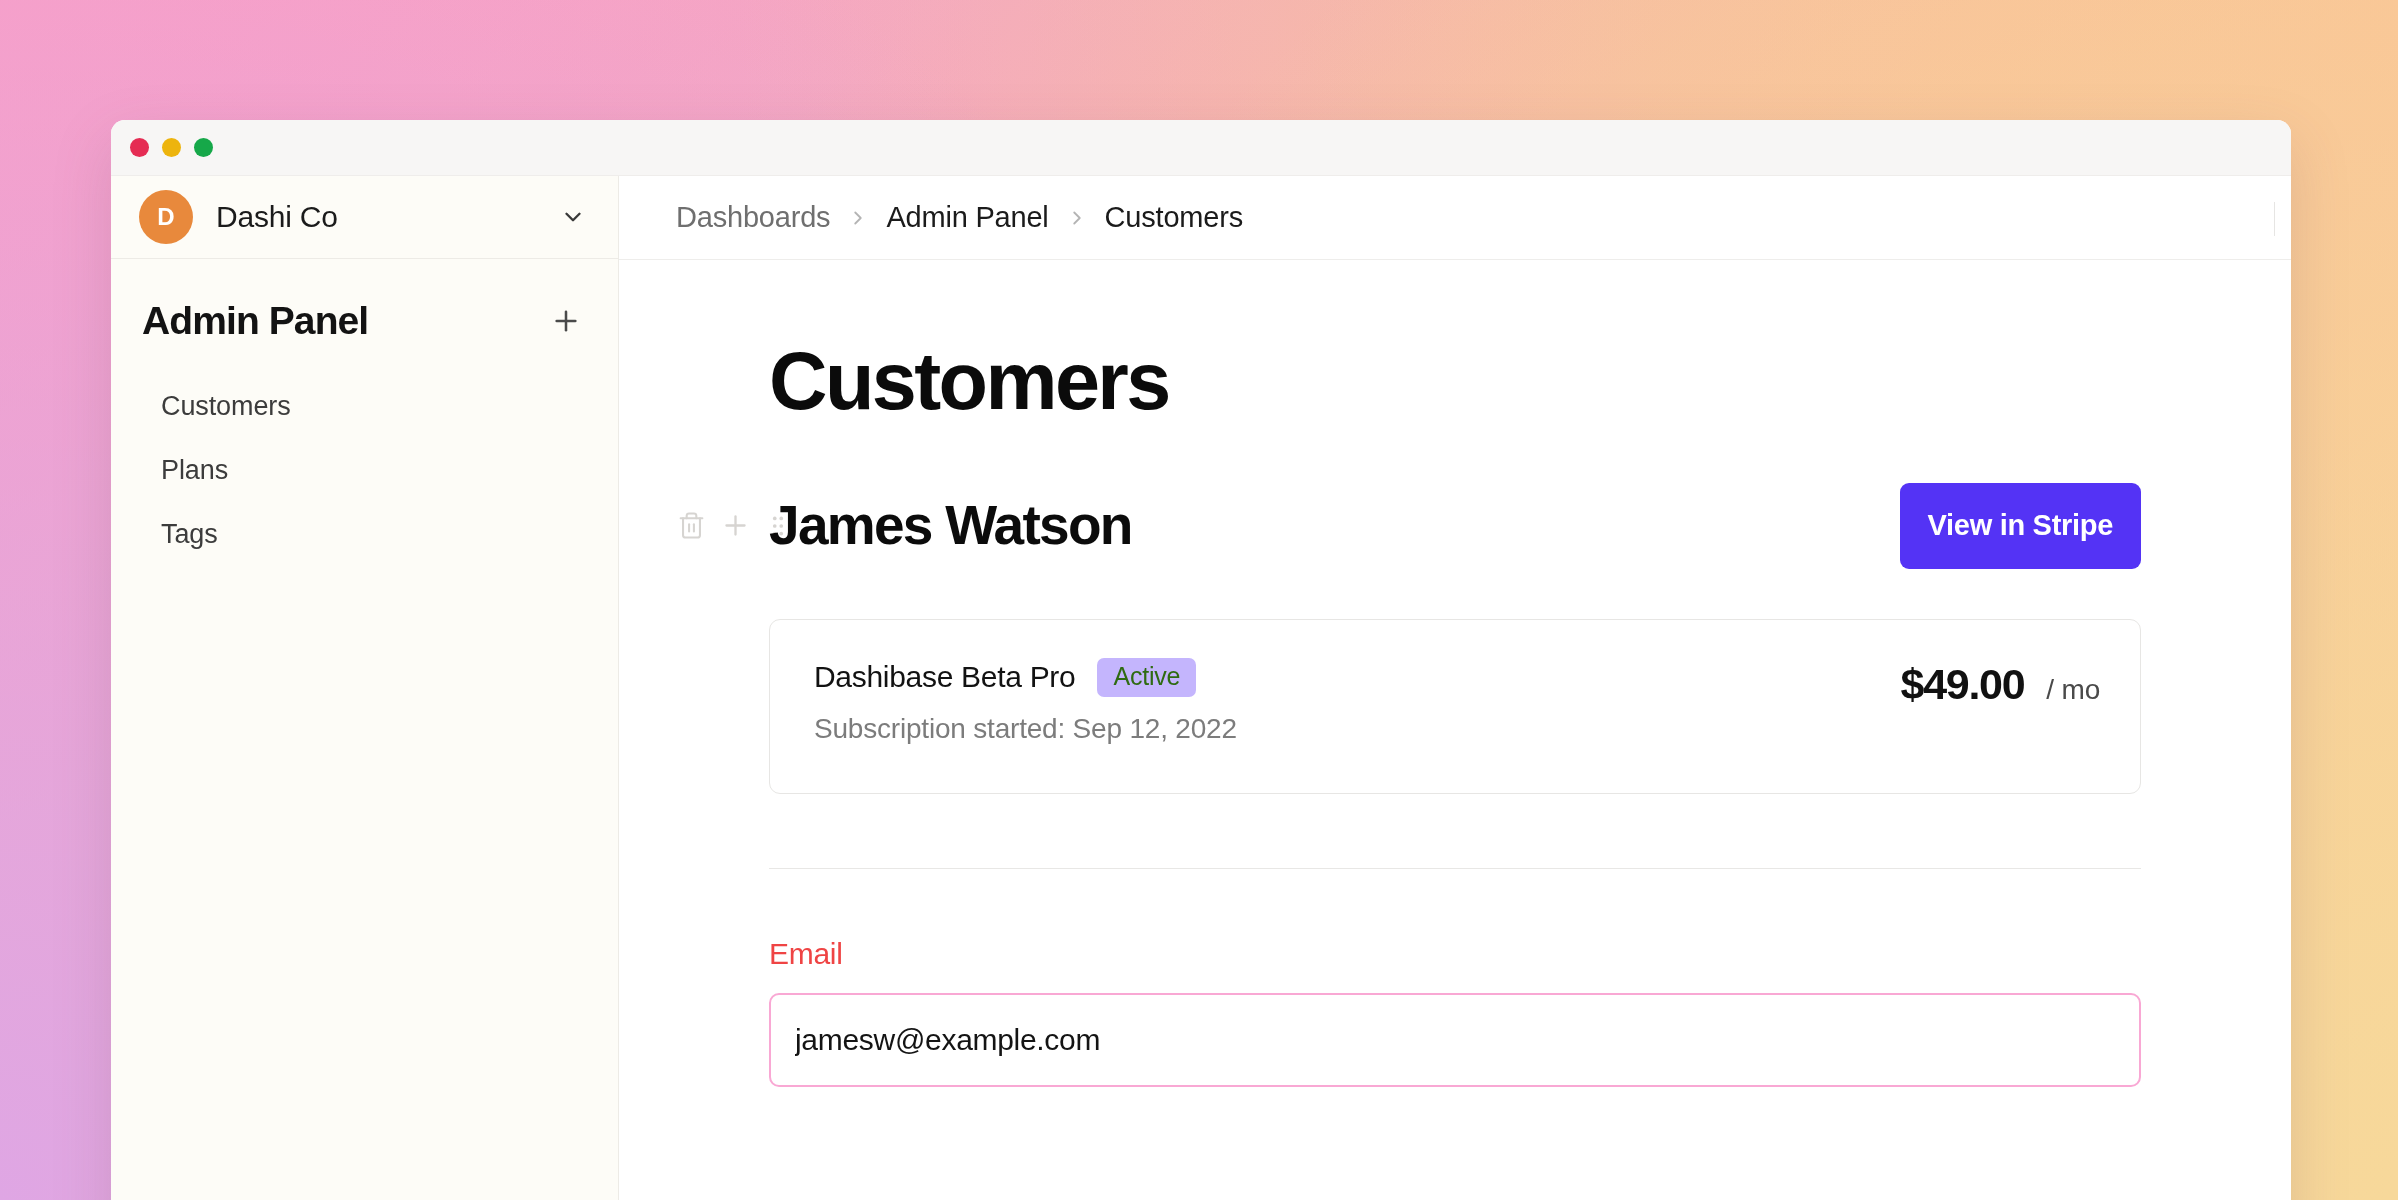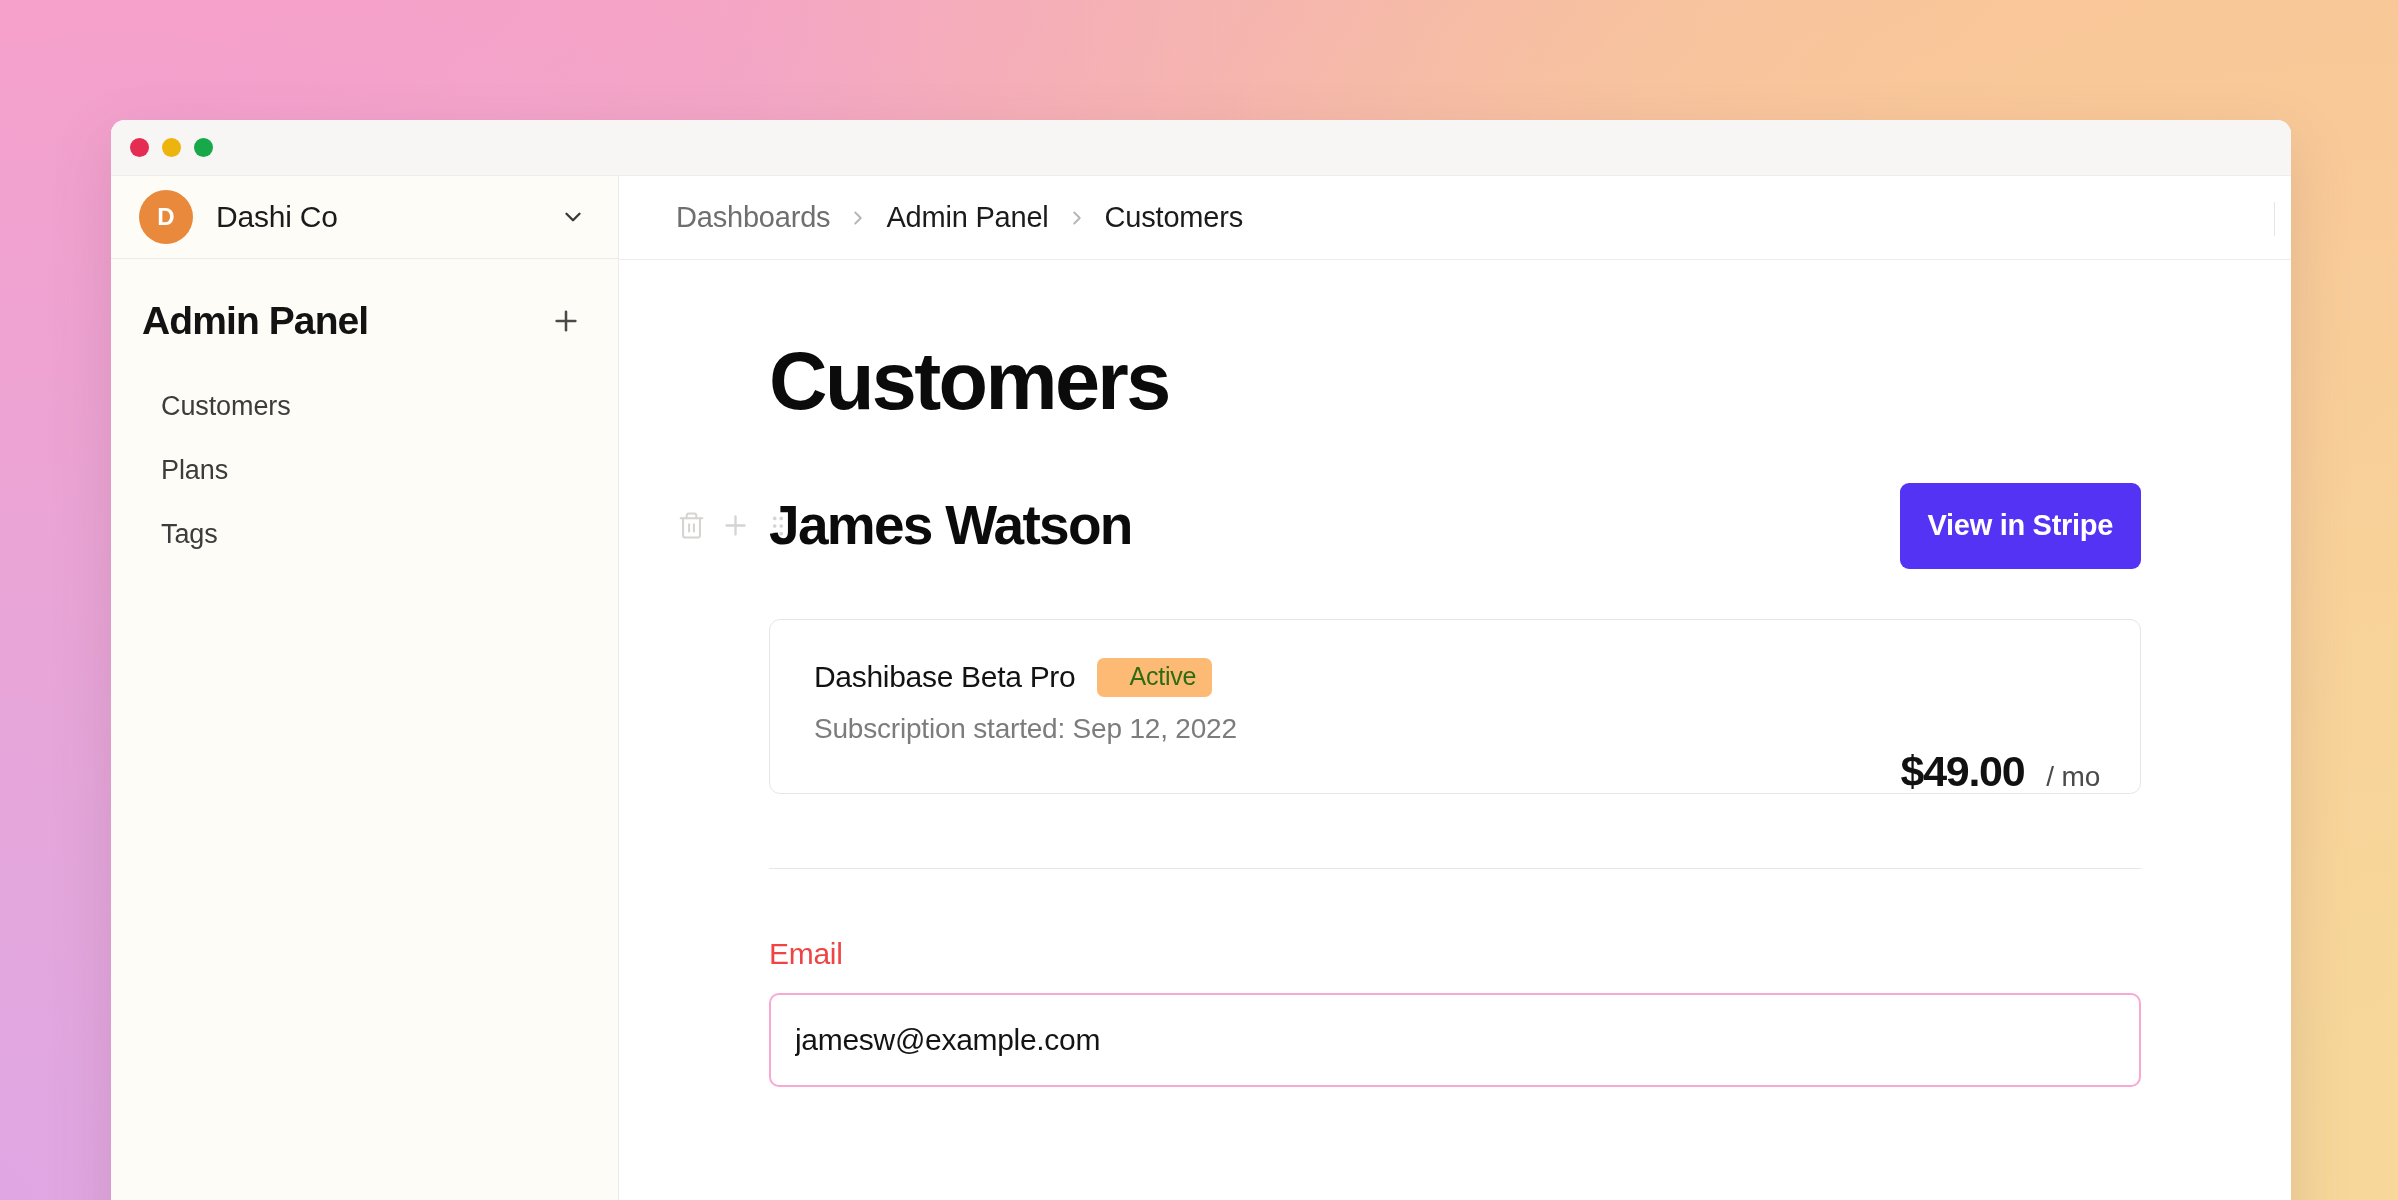--- a/index.html
+++ b/index.html
@@ -211,35 +211,34 @@
   
   .sub-card {
     margin: 50px 150px 0 150px;
     border: 1px solid #E7E6E4;
     border-radius: 11px;
     background: #ffffff;
     padding: 38px 40px 40px 44px;
     display: flex;
     align-items: flex-start;
     height: 175px;
-    flex-direction: column;
   }
   .sub-left { display: flex; flex-direction: column; gap: 16px; }
   .sub-plan-line { display: flex; align-items: center; gap: 22px; }
   .sub-plan {
     font-size: 30px;
     color: #121212;
     letter-spacing: -0.3px;
   }
   .badge-active {
-    background: #fdba74;
+    background: #c4b5fd;
     color: #2F6B12;
     font-size: 25px;
     border-radius: 7px;
-    padding: 6px 16px 8px 32px;
+    padding: 6px 16px 8px 16px;
     line-height: 1;
     letter-spacing: -0.2px;
   }
   .sub-started {
     font-size: 28px;
     color: #7C7C7C;
     letter-spacing: -0.2px;
   }
   .sub-right {
     margin-left: auto;

